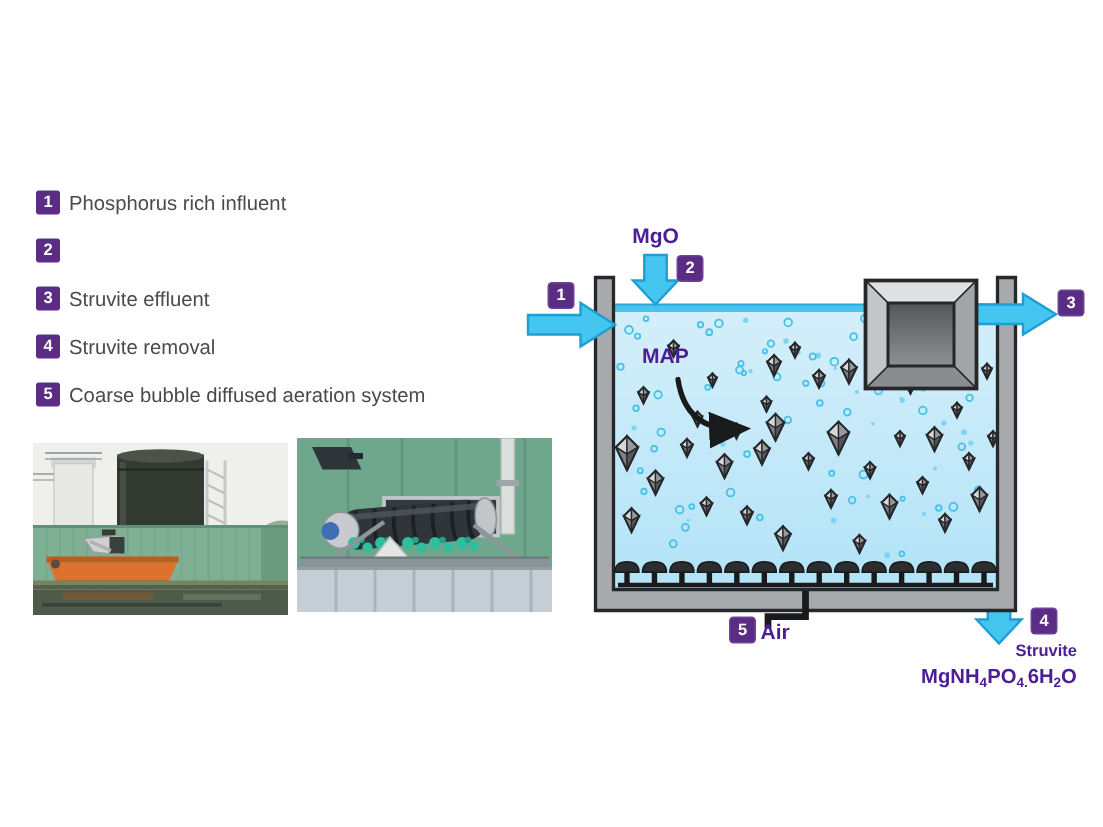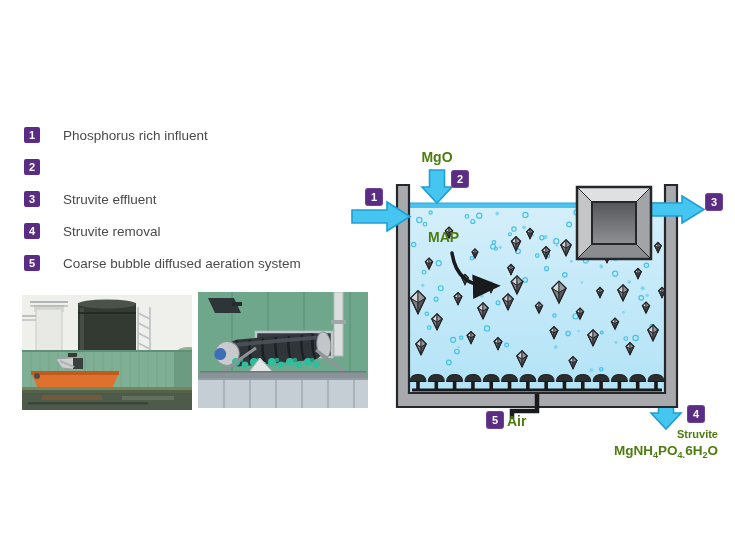--- a/index.html
+++ b/index.html
@@ -3,31 +3,31 @@
 <meta charset="utf-8">
 <style>
   html,body{margin:0;padding:0;background:#ffffff;}
   .canvas{position:relative;width:735px;height:551px;background:#ffffff;overflow:hidden;
           font-family:"Liberation Sans",sans-serif;}
   
   .legend{position:absolute;left:24px;top:127px;}
   .legend-item{display:flex;align-items:center;height:16px;margin-bottom:16px;}
   .legend-badge{flex:0 0 16px;width:16px;height:16px;background:#5B2C83;color:#fff;
                 font-weight:bold;font-size:11px;line-height:16px;text-align:center;border-radius:2px;}
-  .legend-label{margin-left:23px;font-size:13.5px;color:#4A4A4C;white-space:nowrap;}
+  .legend-label{margin-left:6px;font-size:13.5px;color:#4A4A4C;white-space:nowrap;}
   
   .photo{position:absolute;overflow:hidden;}
   .photo svg{display:block;}
   #photo-left{left:22px;top:295px;width:170px;height:115px;}
   #photo-right{left:198px;top:292px;width:170px;height:116px;}
   
   .diagram-svg{position:absolute;left:340px;top:140px;}
   .badge{position:absolute;width:16px;height:16px;background:#5B2C83;color:#fff;font-weight:bold;
          font-size:11px;line-height:16px;text-align:center;border-radius:2px;box-shadow:0 0 0 1px #6e4494;}
-  .dlabel{position:absolute;font-weight:bold;color:#4d7c0f;font-size:14px;white-space:nowrap;}
+  .dlabel{position:absolute;font-weight:bold;color:#4c1d95;font-size:14px;white-space:nowrap;}
   #lbl-mgo{left:405px;top:149px;width:64px;text-align:center;}
   #lbl-map{left:428px;top:229px;width:48px;}
   #lbl-air{left:507px;top:413px;text-align:center;}
   #lbl-struvite{left:614px;top:428px;width:104px;text-align:right;font-size:11px;}
   #lbl-formula{left:592px;top:443px;width:148px;text-align:center;font-size:13.5px;}
   #lbl-formula .sub{font-size:9px;vertical-align:-3px;}
   #badge-1{left:366px;top:189px;} #badge-2{left:452px;top:171px;} #badge-3{left:706px;top:194px;}
   #badge-4{left:688px;top:406px;} #badge-5{left:487px;top:412px;}
 </style>
 </head>

